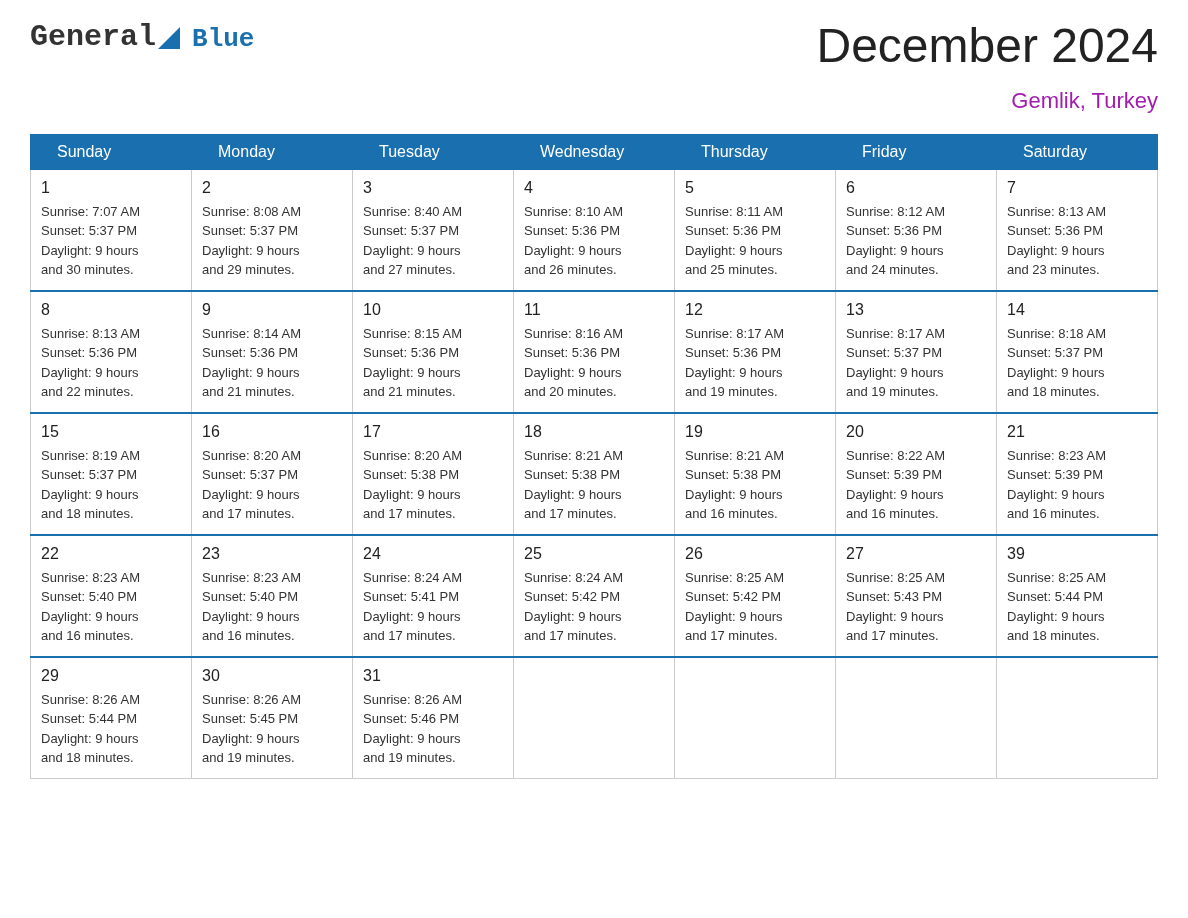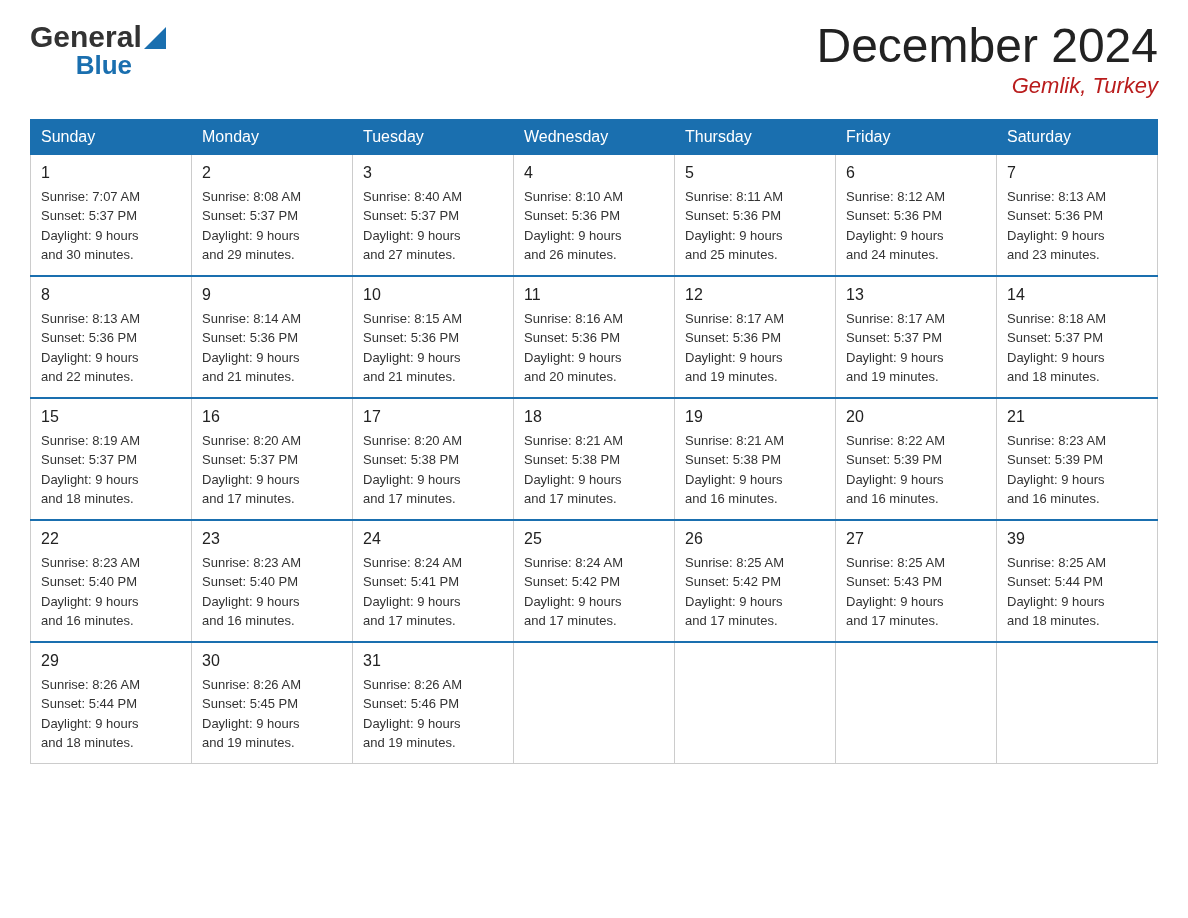--- a/index.html
+++ b/index.html
@@ -11,48 +11,47 @@
       min-height: 918px;
     }
     .header {
       display: flex;
       justify-content: space-between;
       align-items: flex-start;
       margin-bottom: 20px;
     }
     .logo {
       display: flex;
-      flex-direction: column;
-      align-items: center;
+      align-items: flex-end;
+      font-family: Liberation Mono, monospace;
     }
     .title-block {
       text-align: right;
     }
     .month-title {
       font-size: 48px;
       font-weight: normal;
       color: #222;
       line-height: 1.1;
     }
     .location {
       font-size: 22px;
-      color: #b91c1c;
-      margin-top: 0;
-      font-style: italic;
+      color: #a21caf;
+      margin-top: 15px;
     }
     .calendar {
       width: 100%;
       border-collapse: collapse;
     }
     .calendar th {
       background-color: #1a6faf;
       color: #fff;
       font-size: 16px;
       font-weight: normal;
-      padding: 8px 10px;
+      padding: 8px 26px;
       text-align: left;
       border: 1px solid #1a6faf;
     }
     .calendar td {
       vertical-align: top;
       padding: 6px 10px 10px 10px;
       border: 1px solid #ccc;
       width: 14.28%;
       font-size: 13px;
       color: #333;

